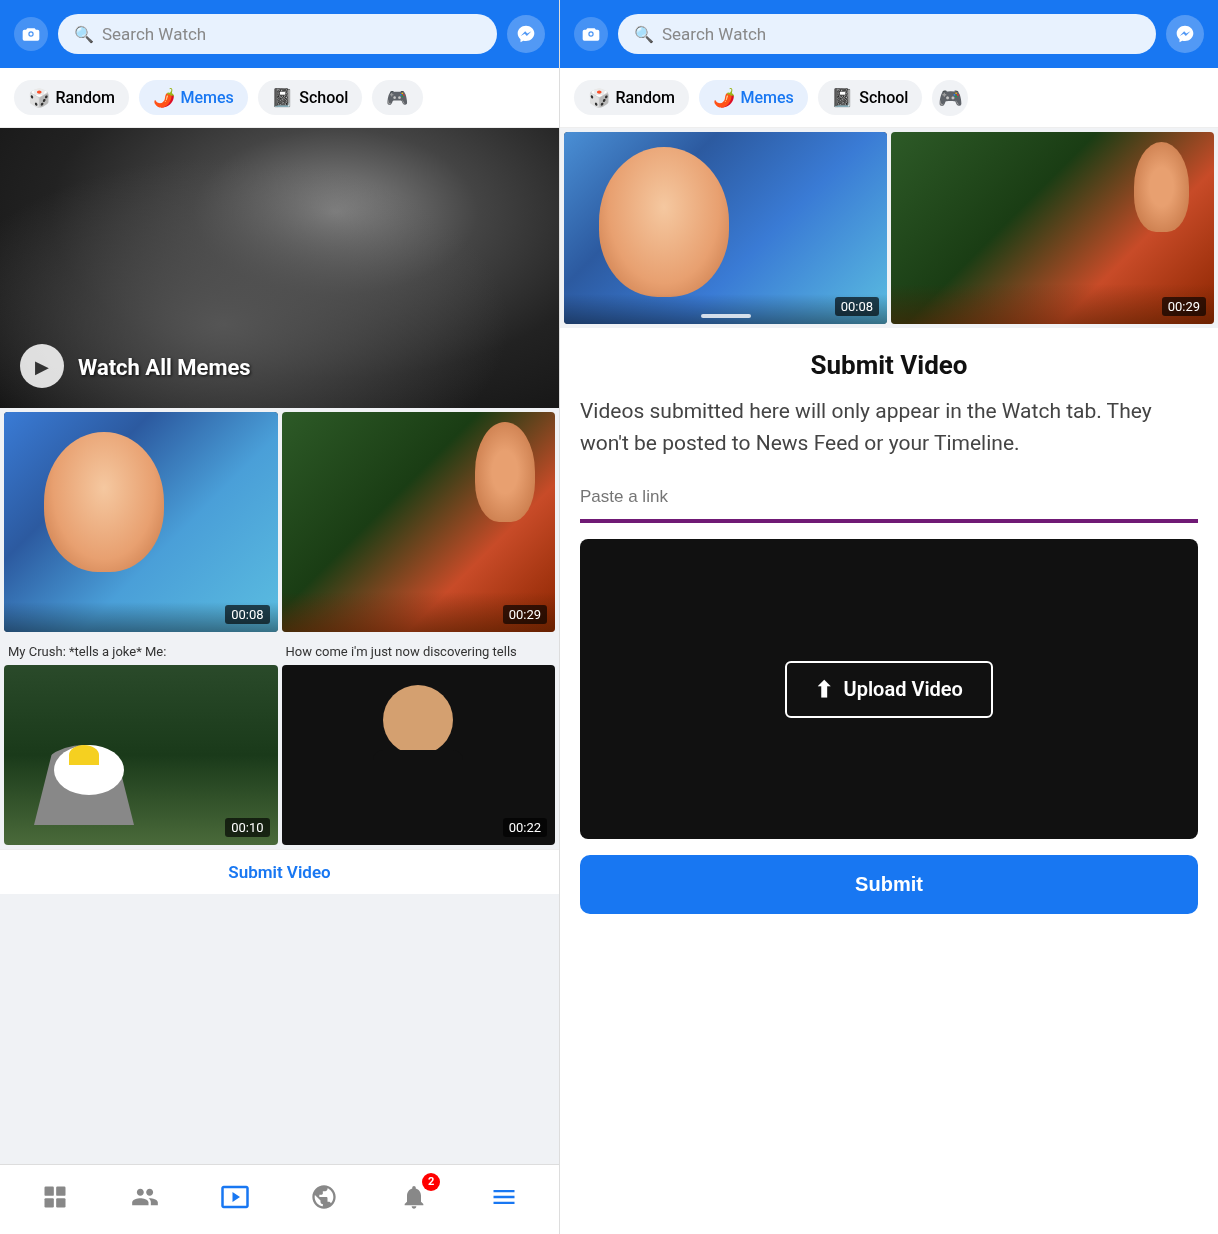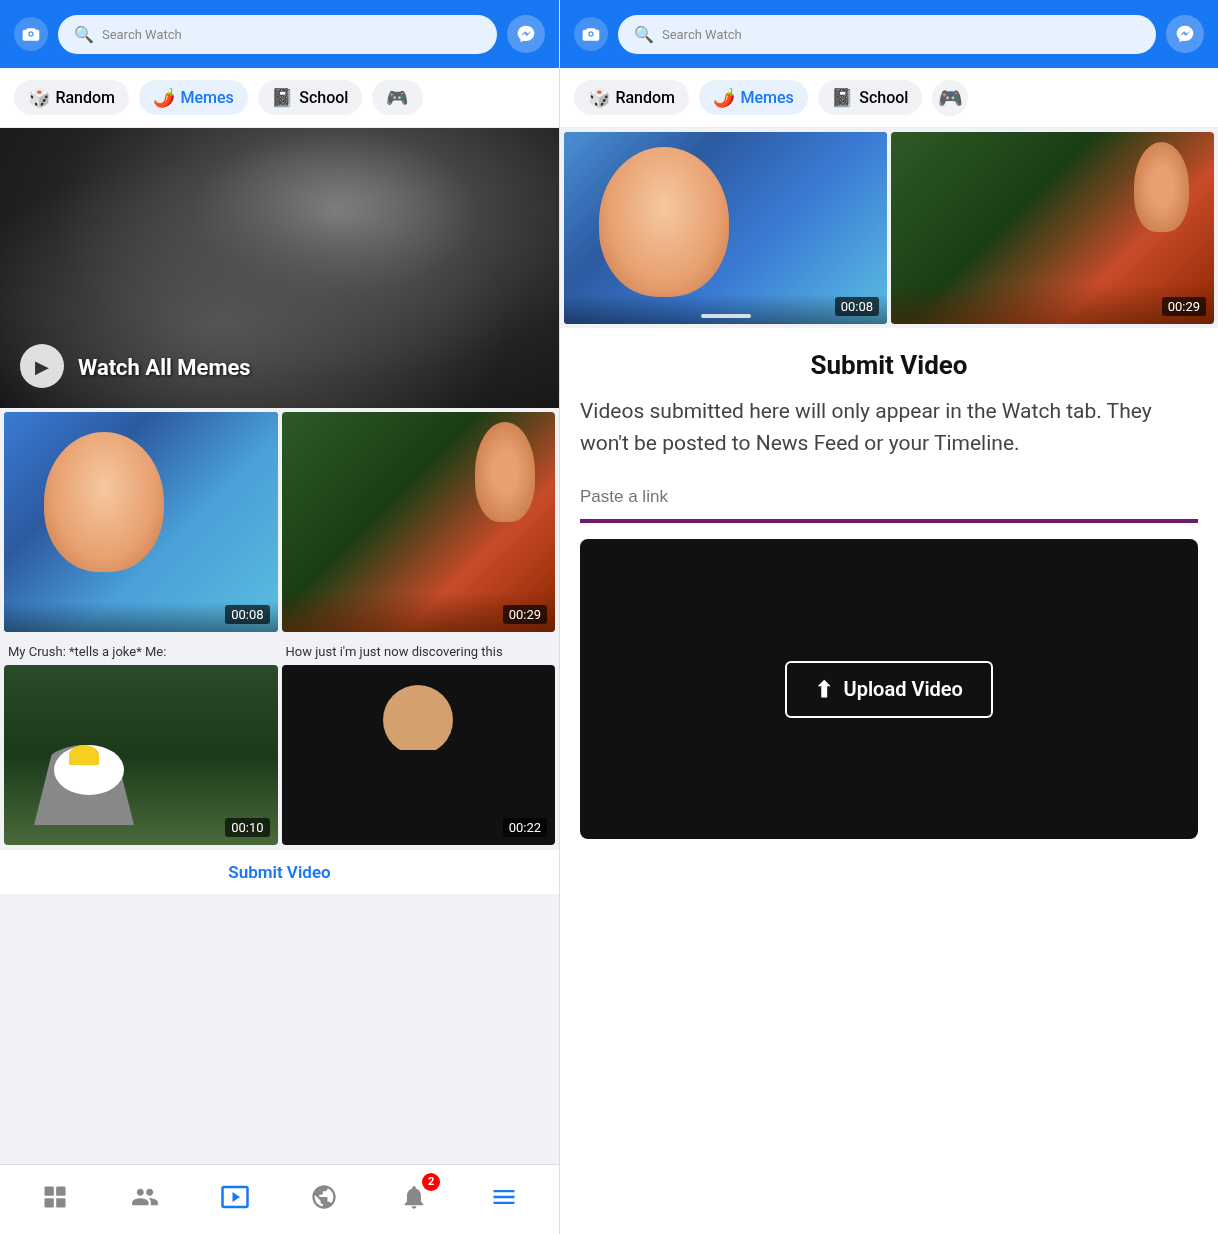--- a/index.html
+++ b/index.html
@@ -67,21 +67,21 @@
       gap: 8px;
     }
 
     .search-bar .search-icon-inner {
       color: #666;
       font-size: 16px;
     }
 
     .search-bar-text {
       color: #888;
-      font-size: 13px;
+      font-size: 17px;
       text-align: right;
     }
 
     .messenger-icon {
       width: 38px;
       height: 38px;
       background: rgba(255,255,255,0.25);
       border-radius: 50%;
       display: flex;
       align-items: center;
@@ -532,21 +532,21 @@
           <div class="meme-thumb-bg seagull">
 
             <div style="position:absolute;bottom:20px;left:30px;width:100px;height:80px;background:#888;border-radius:50% 50% 0 0;clip-path:polygon(20% 0%,80% 0%,100% 100%,0% 100%);"></div>
             <div style="position:absolute;bottom:50px;left:50px;width:70px;height:50px;background:white;border-radius:50%;"></div>
             <div style="position:absolute;bottom:80px;left:65px;width:30px;height:20px;background:#f5d020;border-radius:50% 50% 0 0;"></div>
           </div>
           <div class="duration-badge">00:10</div>
         </div>
       </div>
       <div class="meme-item">
-        <div class="meme-caption">How just i'm just now discovering this</div>
+        <div class="meme-caption">How come i'm just now discovering tells</div>
         <div class="meme-thumb">
           <div class="meme-thumb-bg person">
 
             <div style="position:absolute;top:20px;left:50%;transform:translateX(-50%);width:70px;height:70px;background:#d4a070;border-radius:50%;"></div>
             <div style="position:absolute;top:85px;left:50%;transform:translateX(-50%);width:90px;height:100px;background:#111;border-radius:10px 10px 0 0;"></div>
           </div>
           <div class="duration-badge">00:22</div>
         </div>
       </div>
     </div>
@@ -668,14 +668,17 @@
 
     <input class="paste-link-input" type="text" placeholder="Paste a link" style="">
 
     <div class="upload-area">
       <div class="upload-button-inner">
         <span class="upload-icon-arrow">⬆</span>
         <span>Upload Video</span>
       </div>
     </div>
 
+    <button class="submit-btn">
+      <span>Submit</span>
+    </button>
   </div>
 </div>
 
 </body></html>

